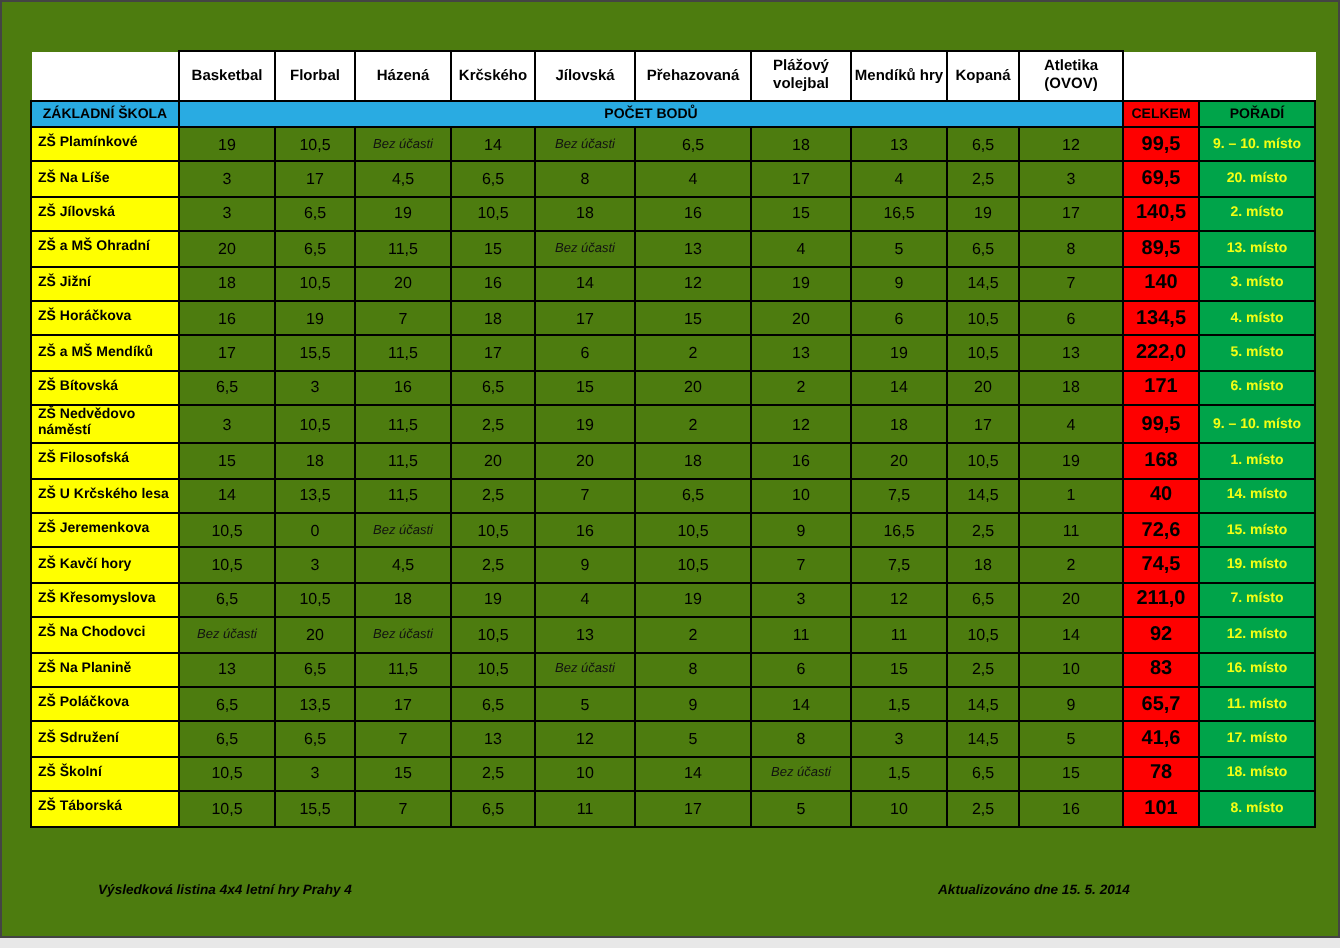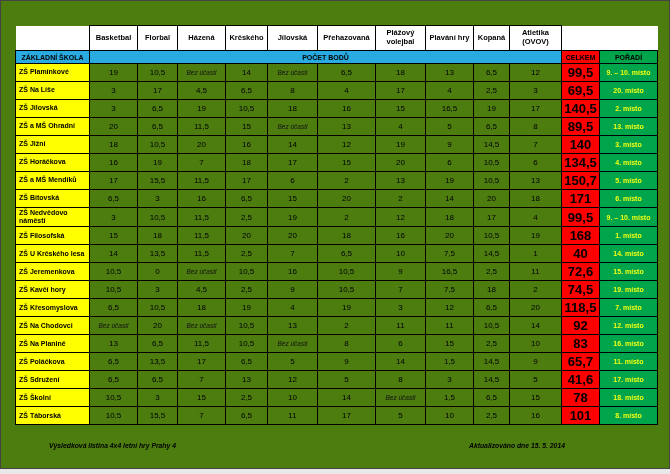--- a/index.html
+++ b/index.html
@@ -64,21 +64,21 @@
     font-size:7px;
     text-align:left;
     padding-left:3px;
     line-height:1.15;
   }
   td.score{font-size:8px;}
   td.score.absent{font-style:italic;font-size:6.5px;color:#111;}
   td.total{
     background:var(--total-red);
     font-weight:bold;
-    font-size:13px;
+    font-size:10px;
     color:#000;
     margin-left:12px;
   }
   td.rank{
     background:var(--rank-green);
     font-weight:bold;
     font-size:7px;
     color:var(--rank-text);
   }
   .footer-note{
@@ -117,21 +117,21 @@
     <thead>
       <tr class="sports-row">
         <th class="blank"></th>
         <th>Basketbal</th>
         <th>Florbal</th>
         <th>Házená</th>
         <th>Krčského</th>
         <th>Jílovská</th>
         <th>Přehazovaná</th>
         <th>Plážový volejbal</th>
-        <th>Plavání hry</th>
+        <th>Mendíků hry</th>
         <th>Kopaná</th>
         <th>Atletika (OVOV)</th>
         <th class="blank"></th>
         <th class="blank"></th>
       </tr>
       <tr class="band-row">
         <td class="band-school">ZÁKLADNÍ ŠKOLA</td>
         <td class="band-points" colspan="10">POČET BODŮ</td>
         <td class="band-total">CELKEM</td>
         <td class="band-rank">POŘADÍ</td>
@@ -233,21 +233,21 @@
           <td class="score">17</td>
           <td class="score">15,5</td>
           <td class="score">11,5</td>
           <td class="score">17</td>
           <td class="score">6</td>
           <td class="score">2</td>
           <td class="score">13</td>
           <td class="score">19</td>
           <td class="score">10,5</td>
           <td class="score">13</td>
-          <td class="total">150,7</td>
+          <td class="total">222,0</td>
           <td class="rank">5. místo</td>
         </tr>
         <tr>
           <td class="school">ZŠ Bítovská</td>
           <td class="score">6,5</td>
           <td class="score">3</td>
           <td class="score">16</td>
           <td class="score">6,5</td>
           <td class="score">15</td>
           <td class="score">20</td>
@@ -338,21 +338,21 @@
           <td class="score">6,5</td>
           <td class="score">10,5</td>
           <td class="score">18</td>
           <td class="score">19</td>
           <td class="score">4</td>
           <td class="score">19</td>
           <td class="score">3</td>
           <td class="score">12</td>
           <td class="score">6,5</td>
           <td class="score">20</td>
-          <td class="total">118,5</td>
+          <td class="total">211,0</td>
           <td class="rank">7. místo</td>
         </tr>
         <tr>
           <td class="school">ZŠ Na Chodovci</td>
           <td class="score absent">Bez účasti</td>
           <td class="score">20</td>
           <td class="score absent">Bez účasti</td>
           <td class="score">10,5</td>
           <td class="score">13</td>
           <td class="score">2</td>

